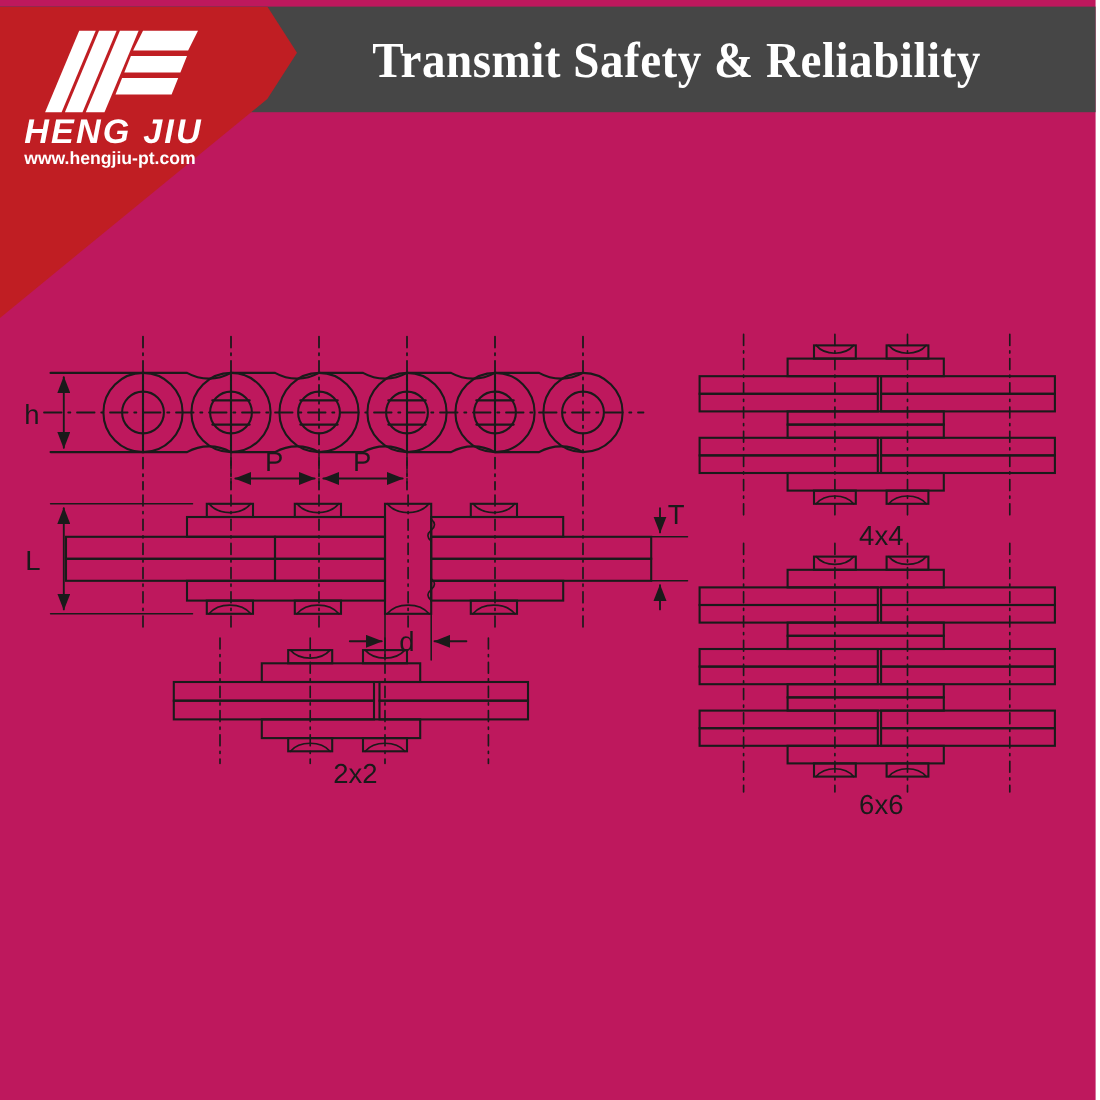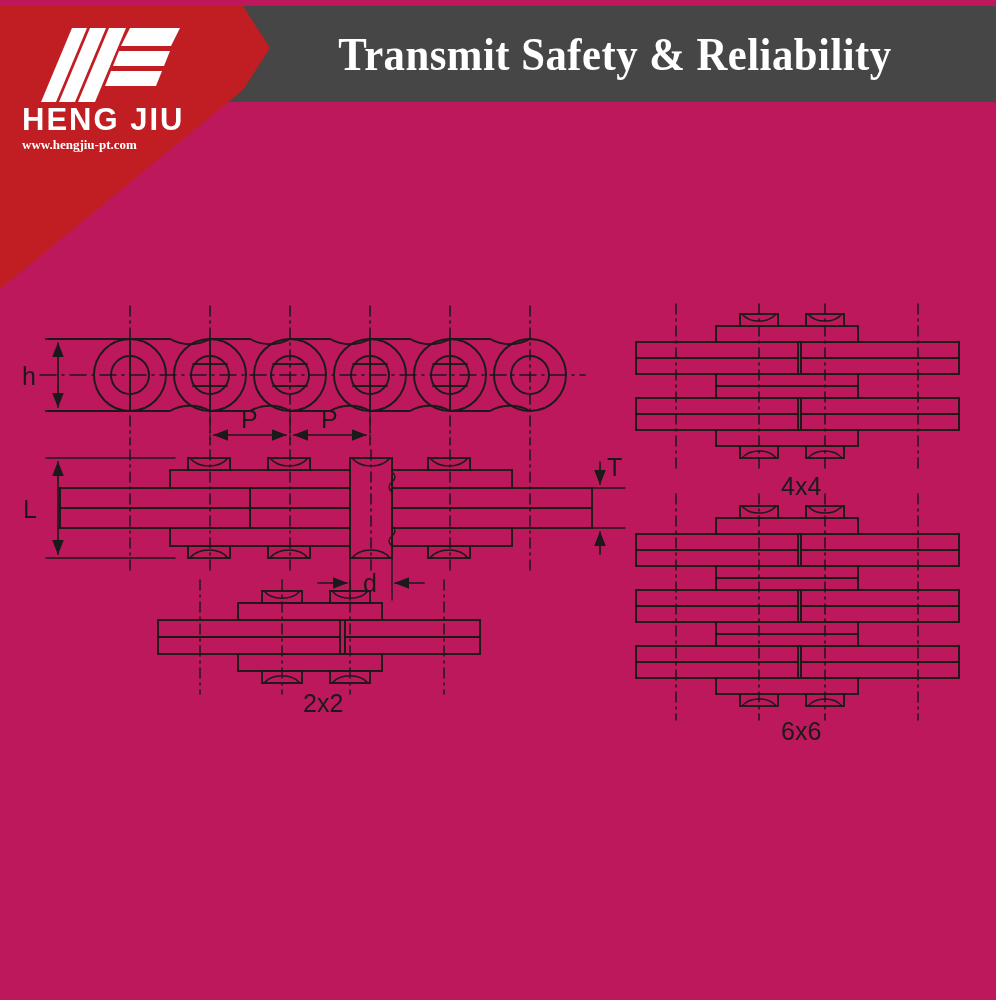--- a/index.html
+++ b/index.html
@@ -36,32 +36,32 @@
     background:#C01E23;
     clip-path:polygon(0 0, 243px 0, 270px 42px, 243px 84px, 0 283px);
   }
   .logo-mark{
     position:absolute;left:40px;top:24px;width:142px;height:82px;
   }
   .logo-wordmark{
     position:absolute;left:22px;top:104px;width:176px;height:32px;
     color:#ffffff;
     font-family:"Liberation Sans", sans-serif;
-    font-weight:700;
+    font-weight:700;font-style:italic;
     font-size:31px;
     letter-spacing:2px;
     white-space:nowrap;
     line-height:32px;
   }
   .logo-url{
     position:absolute;left:22px;top:136px;width:180px;height:18px;
     color:#ffffff;
-    font-family:Liberation Serif, serif;
+    font-family:Liberation Sans, sans-serif;
     font-weight:700;
-    font-size:13px;
+    font-size:16px;
     letter-spacing:0px;
     white-space:nowrap;
     line-height:18px;
   }
 
   
   .drawing{position:absolute;left:0;top:280px;width:1000px;height:480px;}
 
   
   .footer-bar{

